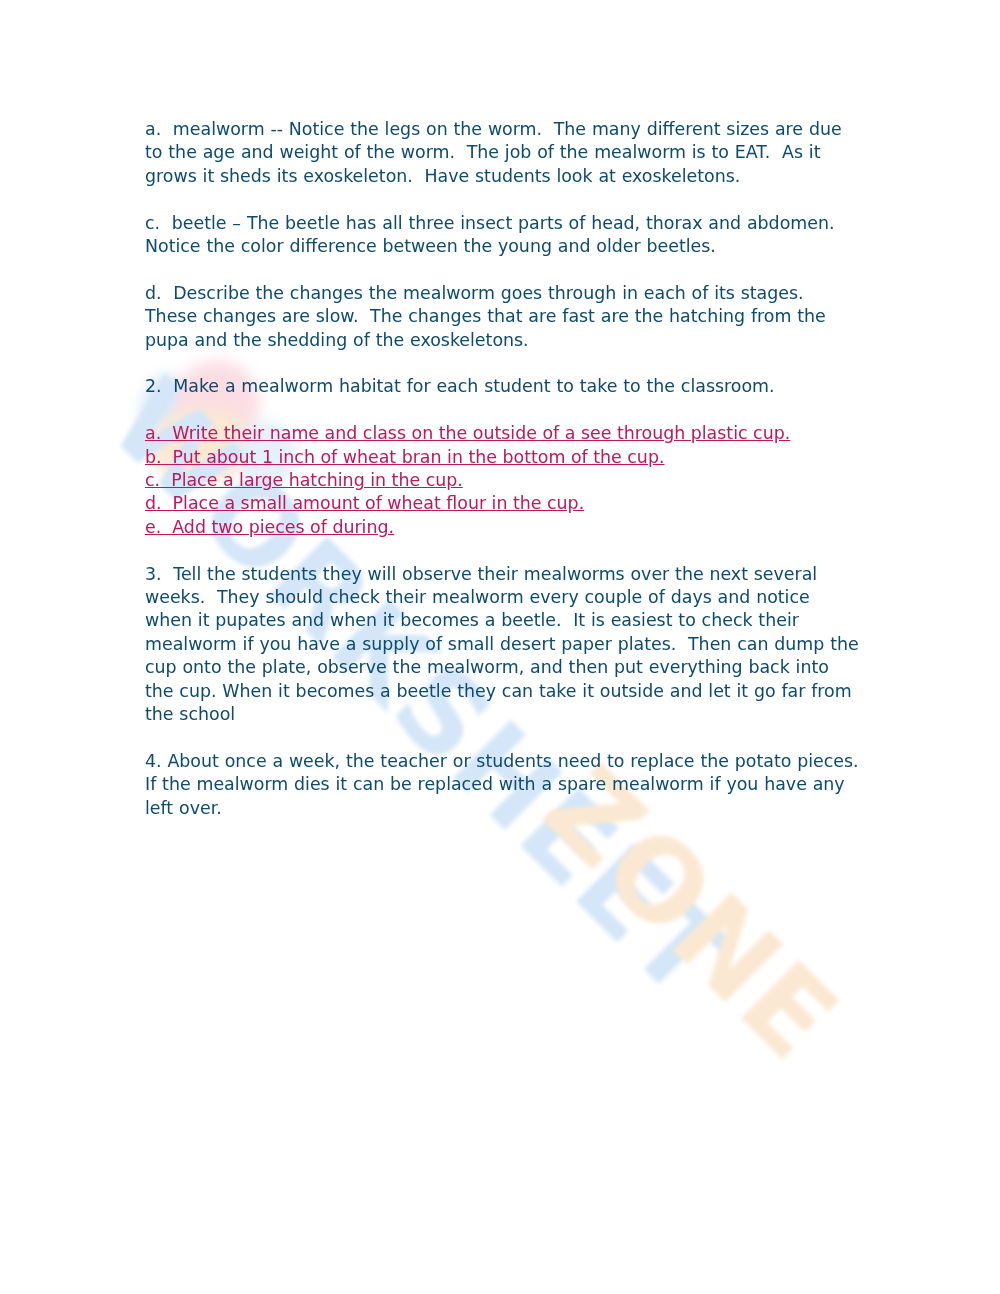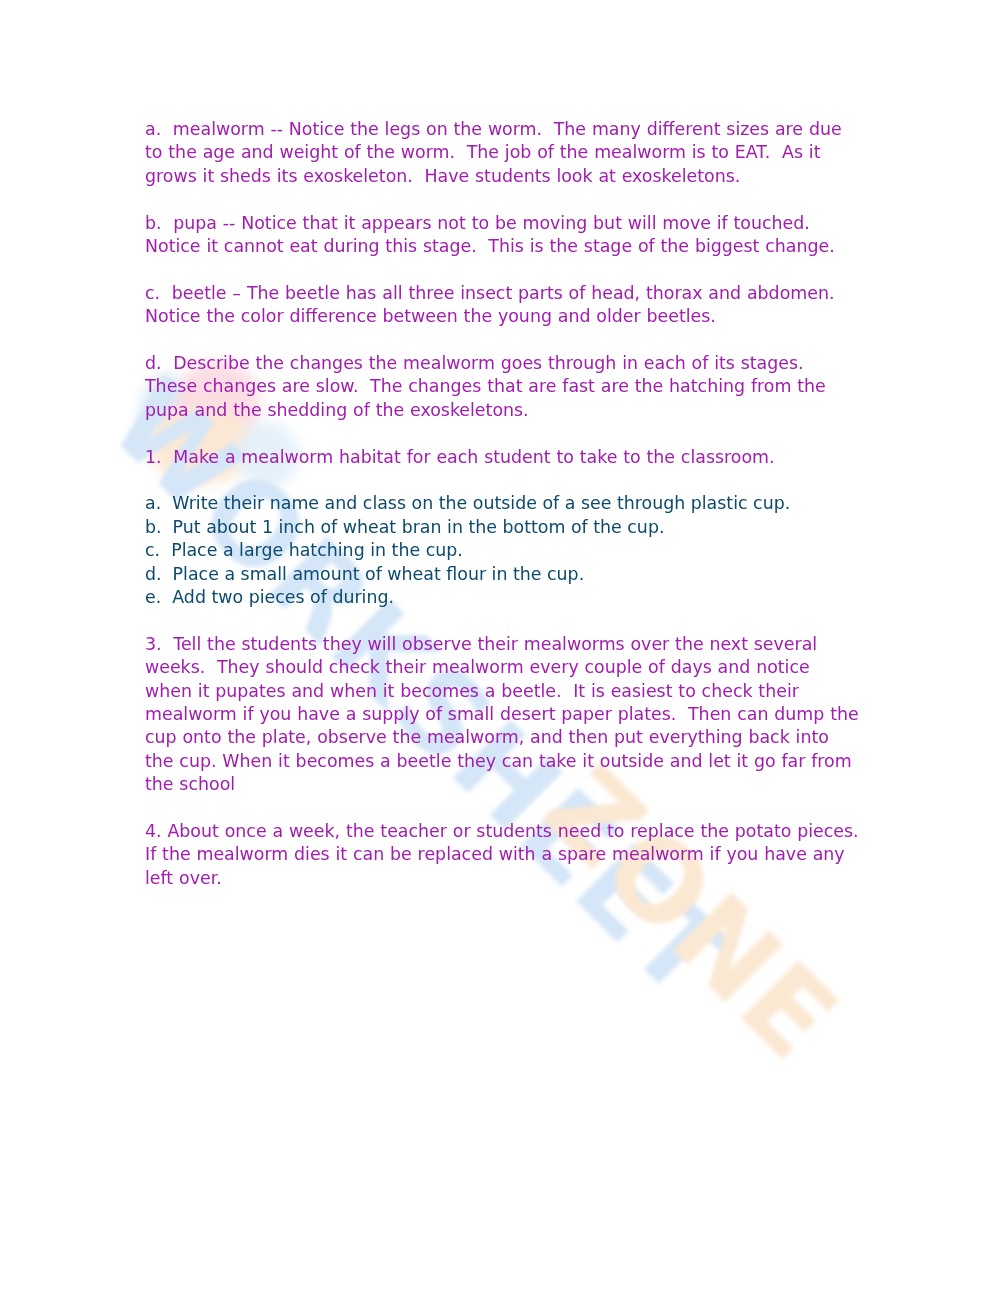--- a/index.html
+++ b/index.html
@@ -93,40 +93,41 @@
     position: absolute;
     left: 145px;
     top: 118px;
     width: 715px;
     z-index: 2;
   }
 
   .para {
     font-size: 17.4px;
     line-height: 23.4px;
-    color: #a21caf;
+    color: #0c4a6e;
     margin: 0 0 23.4px 0;
     text-align: left;
     white-space: pre-wrap;
     word-spacing: 0.3px;
   }
 
   .para.tight {
     margin-bottom: 0;
   }
 
   .list-block {
     margin: 0 0 23.4px 0;
   }
   .list-item {
     font-size: 17.4px;
     line-height: 23.4px;
-    color: #0c4a6e;
+    color: #be185d;
     margin: 0;
     white-space: pre-wrap;
+    text-decoration: underline;
   }
 </style>
 </head>
 <body>
 
 <div class="page">
 
   <div class="watermark-layer">
     <div class="wm-logo">
       <div class="wm-blob wm-blob-blue"></div>
@@ -135,27 +136,26 @@
       <div class="wm-blob wm-blob-blue2"></div>
     </div>
     <div class="wm-text wm-word-1">WORKSHEET</div>
     <div class="wm-text wm-word-2">ZONE</div>
   </div>
 
   <div class="content">
 
     <p class="para">a.  mealworm -- Notice the legs on the worm.  The many different sizes are due to the age and weight of the worm.  The job of the mealworm is to EAT.  As it grows it sheds its exoskeleton.  Have students look at exoskeletons.</p>
 
-    <p class="para">b.  pupa -- Notice that it appears not to be moving but will move if touched.  Notice it cannot eat during this stage.  This is the stage of the biggest change.</p>
 
     <p class="para">c.  beetle – The beetle has all three insect parts of head, thorax and abdomen.  Notice the color difference between the young and older beetles.</p>
 
     <p class="para">d.  Describe the changes the mealworm goes through in each of its stages.  These changes are slow.  The changes that are fast are the hatching from the pupa and the shedding of the exoskeletons.</p>
 
-    <p class="para">1.  Make a mealworm habitat for each student to take to the classroom.</p>
+    <p class="para">2.  Make a mealworm habitat for each student to take to the classroom.</p>
 
     <div class="list-block">
       <p class="list-item">a.  Write their name and class on the outside of a see through plastic cup.</p>
       <p class="list-item">b.  Put about 1 inch of wheat bran in the bottom of the cup.</p>
       <p class="list-item">c.  Place a large hatching in the cup.</p>
       <p class="list-item">d.  Place a small amount of wheat flour in the cup.</p>
       <p class="list-item">e.  Add two pieces of during.</p>
     </div>
 
     <p class="para">3.  Tell the students they will observe their mealworms over the next several weeks.  They should check their mealworm every couple of days and notice when it pupates and when it becomes a beetle.  It is easiest to check their mealworm if you have a supply of small desert paper plates.  Then can dump the cup onto the plate, observe the mealworm, and then put everything back into the cup. When it becomes a beetle they can take it outside and let it go far from the school</p>

